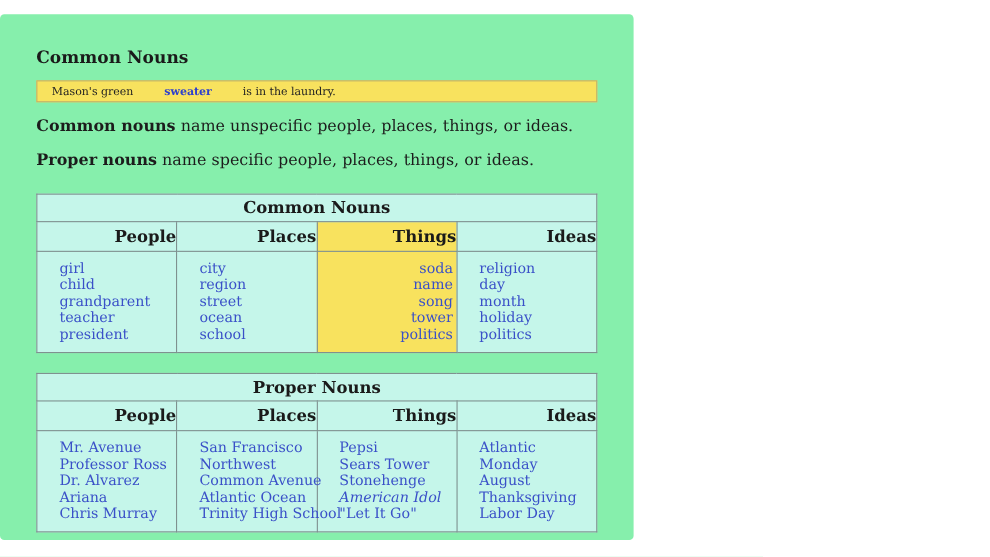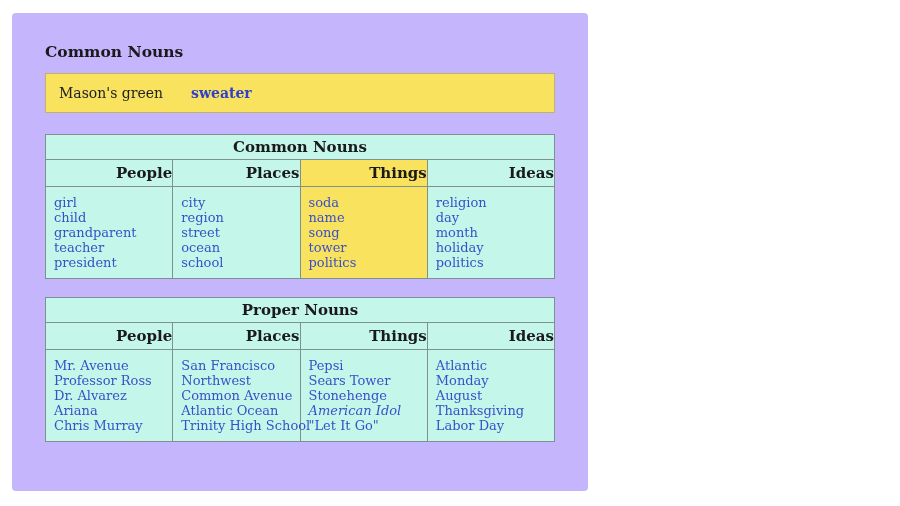--- a/index.html
+++ b/index.html
@@ -5,40 +5,40 @@
   * { margin: 0; padding: 0; box-sizing: border-box; }
   html, body {
     width: 900px; height: 506px;
     background: #ffffff;
     font-family: "DejaVu Serif", serif;
     position: relative;
     overflow: hidden;
   }
   .panel {
     position: absolute;
-    left: 12px; top: 13px;
+    left: 0; top: 13px;
     width: 576px; height: 478px;
-    background: #c4b5fd;
+    background: #86efac;
     border-radius: 4px;
     padding: 29px 33px 0 33px;
   }
   .title {
     font-size: 15.5px;
     font-weight: bold;
     color: #1a1a1a;
     margin: 0 0 12px 0;
   }
   .sentence-box {
-    width: 510px; height: 40px;
+    width: 510px; height: 20px;
     background: #f8e25e;
     border: 1px solid #bfb269;
     display: flex;
     align-items: center;
     padding: 0 13px;
-    font-size: 14px;
+    font-size: 10px;
     color: #222222;
   }
   .sentence-box .hl-word {
     color: #2e40cc;
     font-weight: bold;
     margin: 0 28px;
   }
   .def {
     margin-top: 13px;
     font-size: 14.5px;
@@ -66,43 +66,46 @@
   }
   th.col-h {
     height: 27px;
     text-align: right;
     font-weight: bold;
     font-size: 15px;
     color: #1a1a1a;
   }
   td.cell {
     vertical-align: top;
-    padding: 8px 3px 8px 8px;
+    padding: 8px 3px 8px 20px;
     color: #3a50c8;
     font-size: 13px;
   }
   td.cell .line {
     line-height: 15px;
     white-space: nowrap;
   }
-  .hl { background: #f8e25e; }
+  .hl { background: #f8e25e; text-align: right; }
   .italic { font-style: italic; }
 </style>
 </head>
 <body>
 
 <div class="panel">
 
   <h1 class="title">Common Nouns</h1>
 
   <div class="sentence-box">
     <span>Mason's green</span>
     <span class="hl-word">sweater</span>
+    <span>is in the laundry.</span>
   </div>
 
+  <p class="def"><b>Common nouns</b><span> name unspecific people, places, things, or ideas.</span></p>
+  <p class="def"><b>Proper nouns</b><span> name specific people, places, things, or ideas.</span></p>
 
   <table class="nouns-table">
     <tbody>
         <tr>
       <td colspan="4" class="t-title">Common Nouns</td>
     </tr>
     <tr>
       <th class="col-h">People</th>
       <th class="col-h">Places</th>
       <th class="col-h hl">Things</th>

